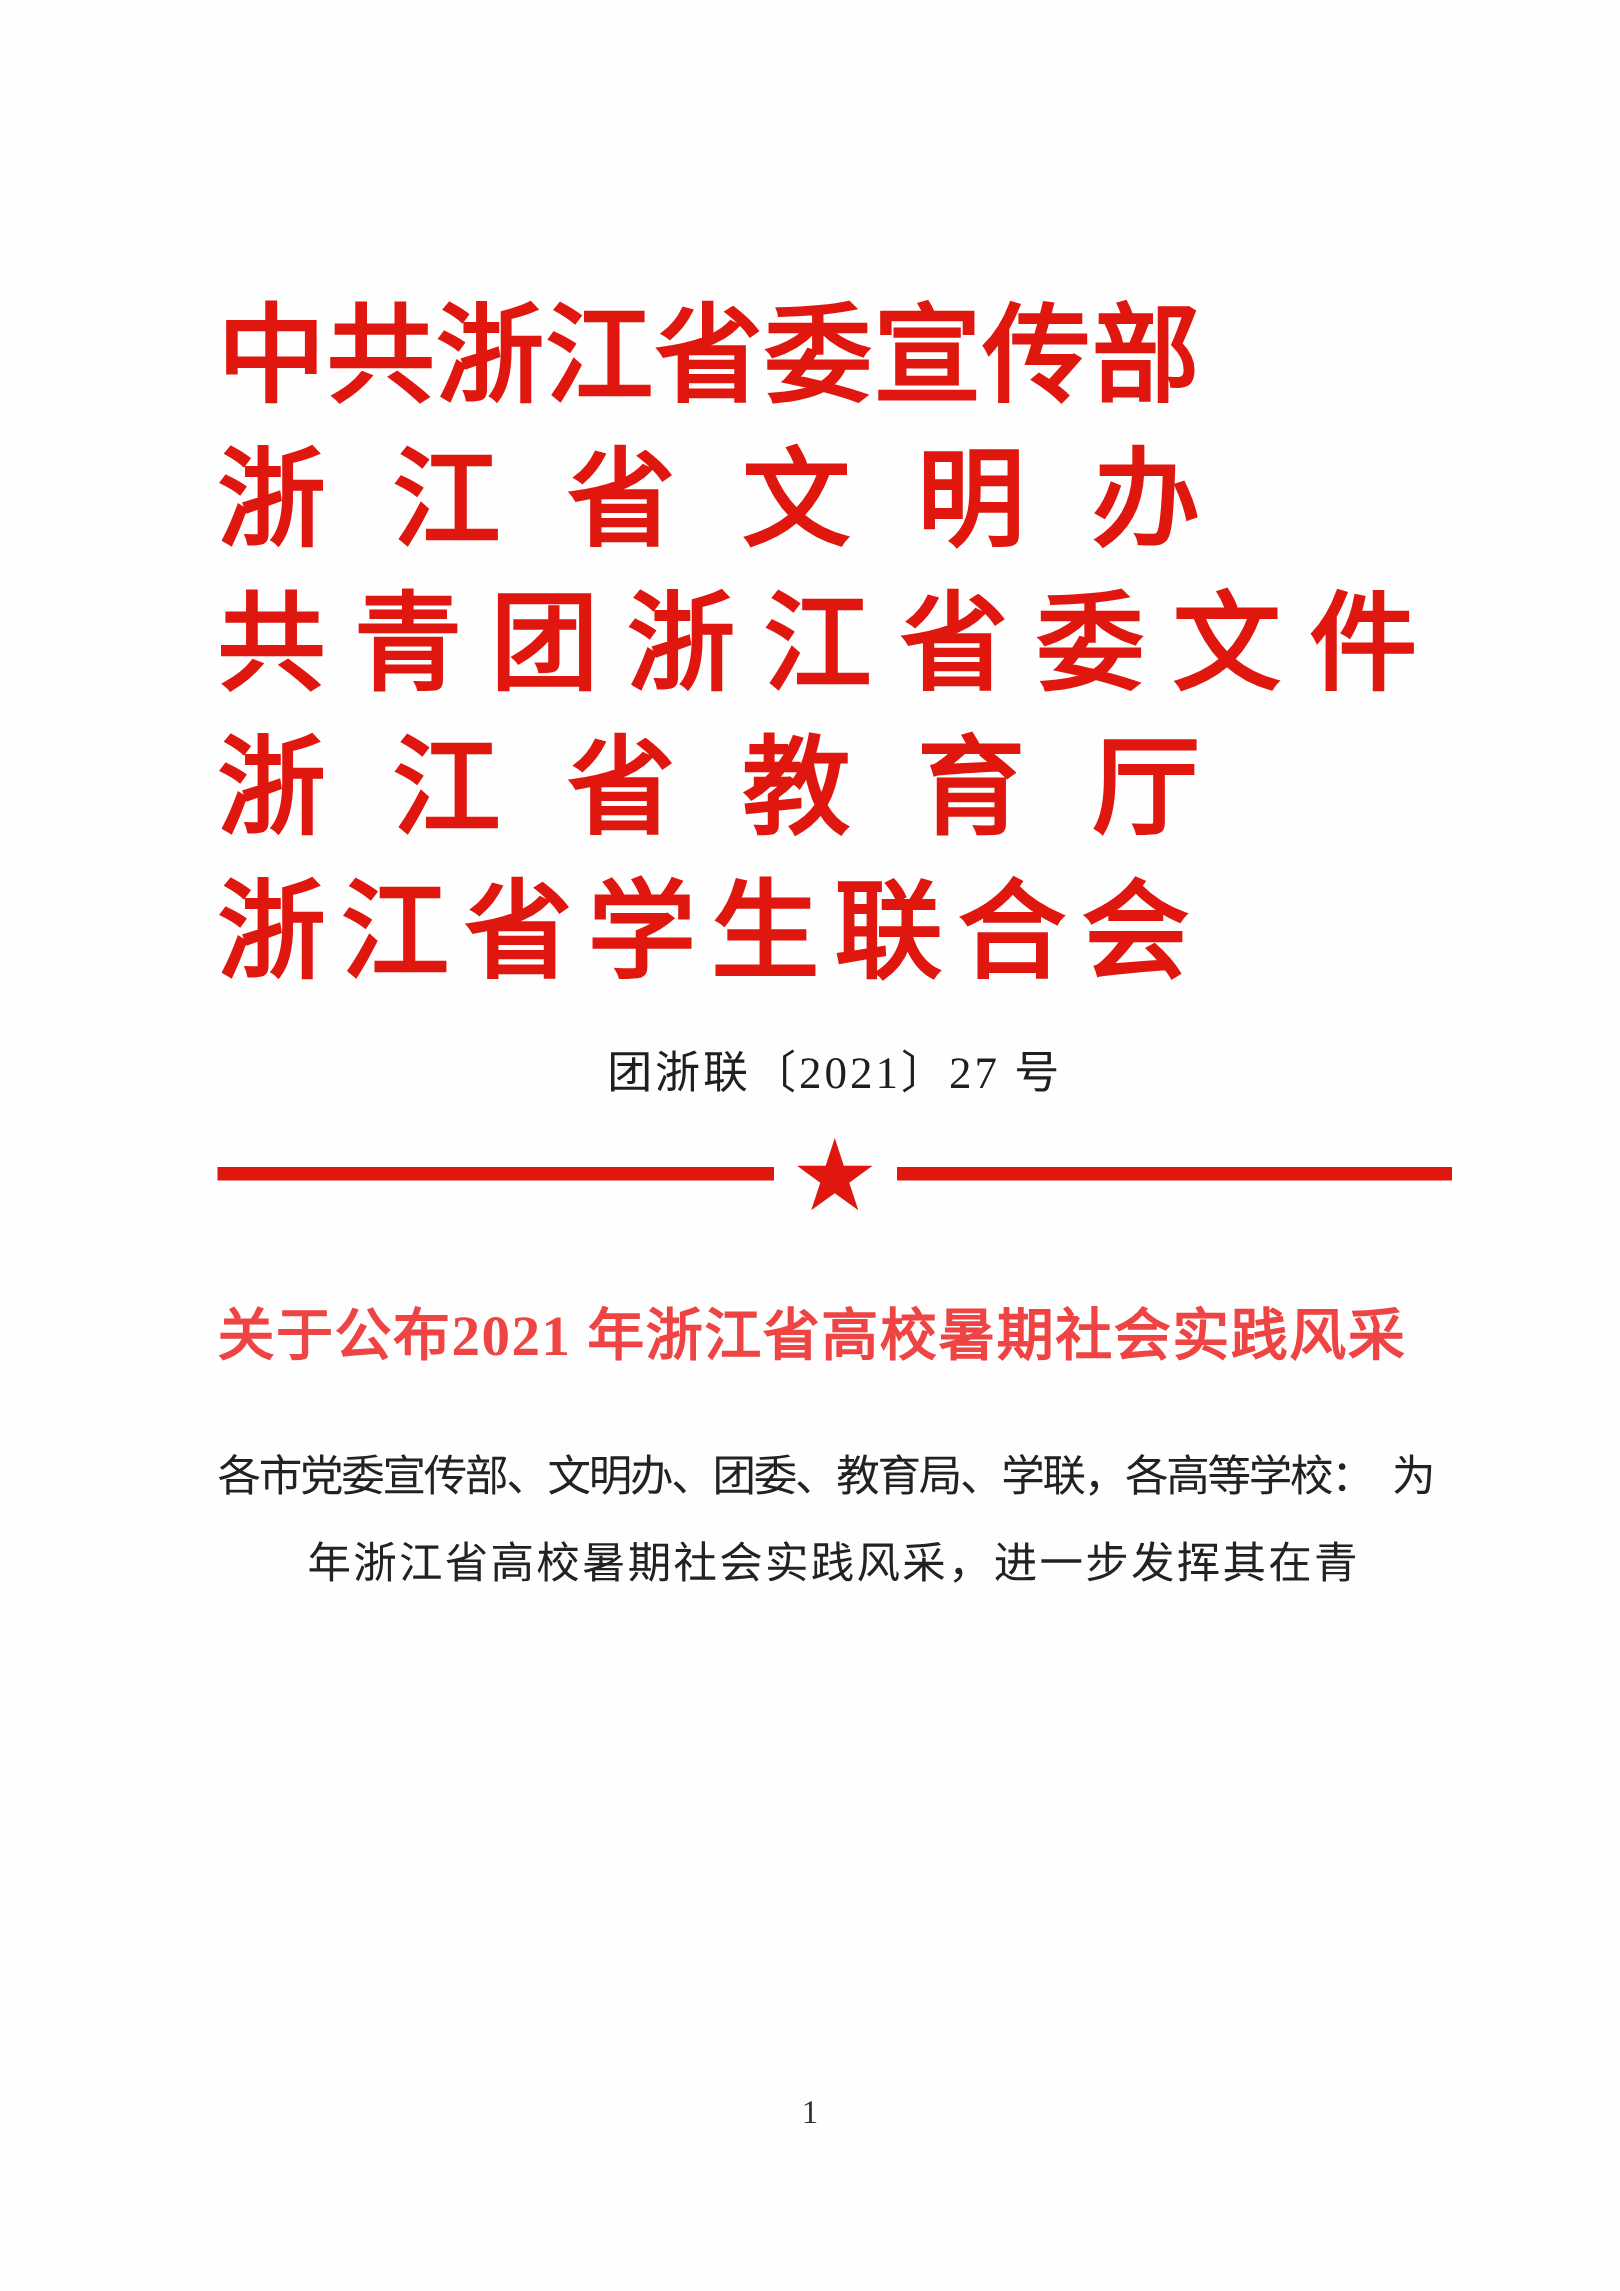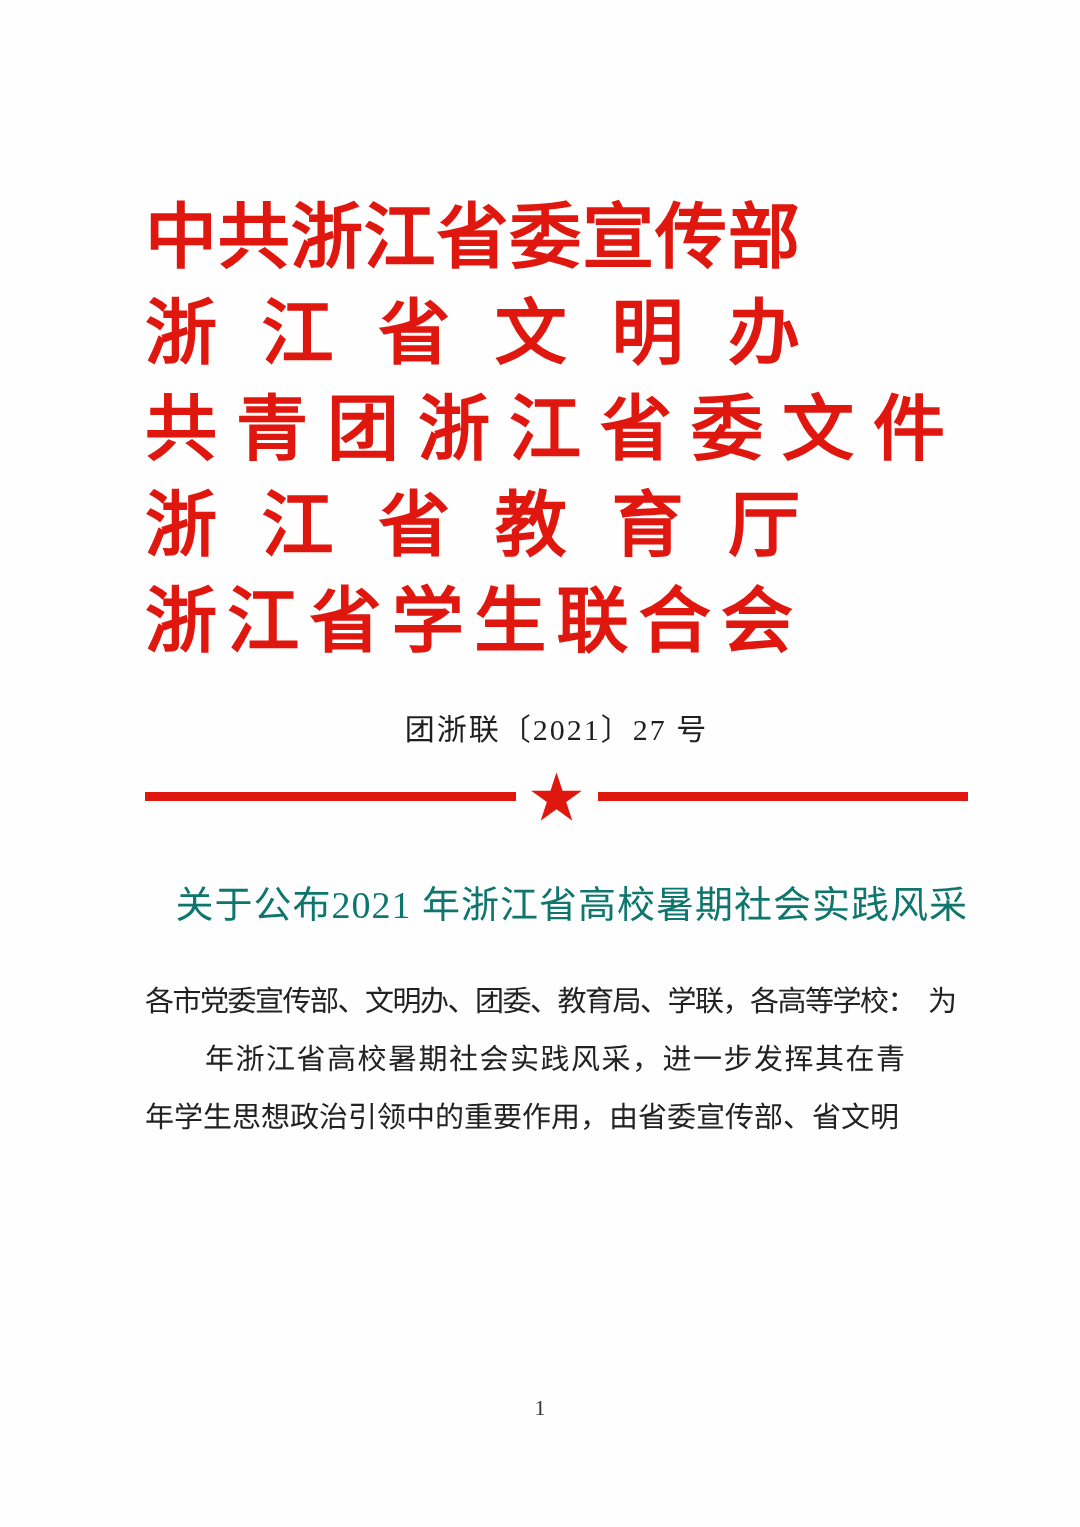--- a/index.html
+++ b/index.html
@@ -23,47 +23,47 @@
     display:flex;justify-content:space-between;align-items:center;
     width:655px;height:96px;
     font-size:72px;line-height:1;
     white-space:nowrap;
   }
   .hline.wide{width:800px;}
   .hline.narrow{width:648px;}
   .hline span{display:block;}
   
   .doc-number{
-    margin-top:38px;
+    margin-top:24px;
     text-align:center;
     font-size:30px;line-height:44px;
     color:var(--ink);
     letter-spacing:2px;
   }
   
   .divider{
     display:flex;align-items:center;
     margin-top:20px;height:48px;
   }
   .divider .rule{flex:1;height:9px;background:var(--red);}
   .divider .star{
     color:var(--red);
     font-size:54px;line-height:48px;
     padding:0 14px;
     position:relative;top:3px;
   }
   
   .title{
     margin:58px 0 0 0;
-    text-align:right;
-    font-size:38px;font-weight:normal;color:#0f766e;
+    text-align:left;
+    font-size:38px;font-weight:bold;color:#ef4444;
   }
   .tline{display:block;line-height:54px;letter-spacing:1px;white-space:nowrap;}
   
-  .body-text{margin-top:40px;font-size:29px;color:#222;}
+  .body-text{margin-top:40px;font-size:29px;color:#222;font-family:Liberation Mono, monospace;}
   .bline{margin:0;line-height:58px;white-space:pre;}
   .ls-tight{letter-spacing:-1.5px;}
   .ls-wide{letter-spacing:1.5px;}
   .indent{padding-left:60px;}
   
   .page-footer{
     position:absolute;left:0;right:0;top:1395px;
     text-align:center;
   }
   .page-num{font-size:22px;color:#333;font-family:"Liberation Serif","DejaVu Serif",serif;}
@@ -132,20 +132,19 @@
     <span class="rule"></span>
   </div>
 
   <h1 class="title">
     <span class="tline">关于公布2021 年浙江省高校暑期社会实践风采</span>
   </h1>
 
   <div class="body-text">
     <p class="bline ls-tight">各市党委宣传部、文明办、团委、教育局、学联，各高等学校：　为</p>
     <p class="bline indent ls-wide">年浙江省高校暑期社会实践风采，进一步发挥其在青</p>
-    <p class="bline">年学生思想政治引领中的重要作用，由省委宣传部、省文明</p>
   </div>
 
   <footer class="page-footer">
     <span class="page-num">1</span>
   </footer>
 
 </div>
 
 </body></html>

